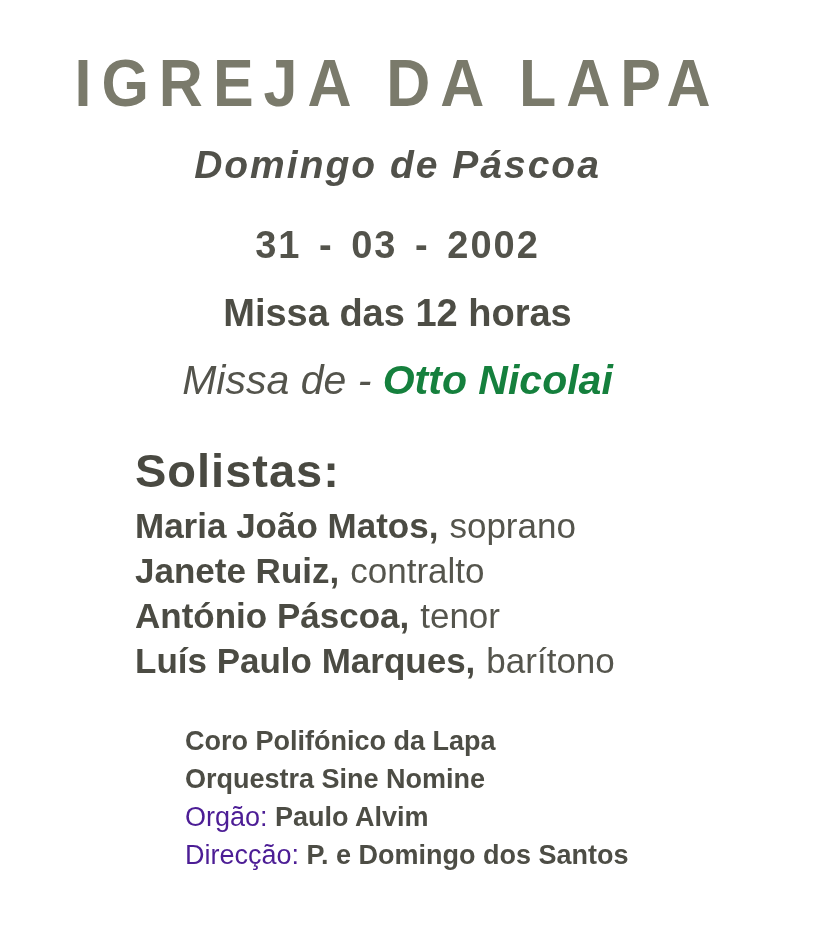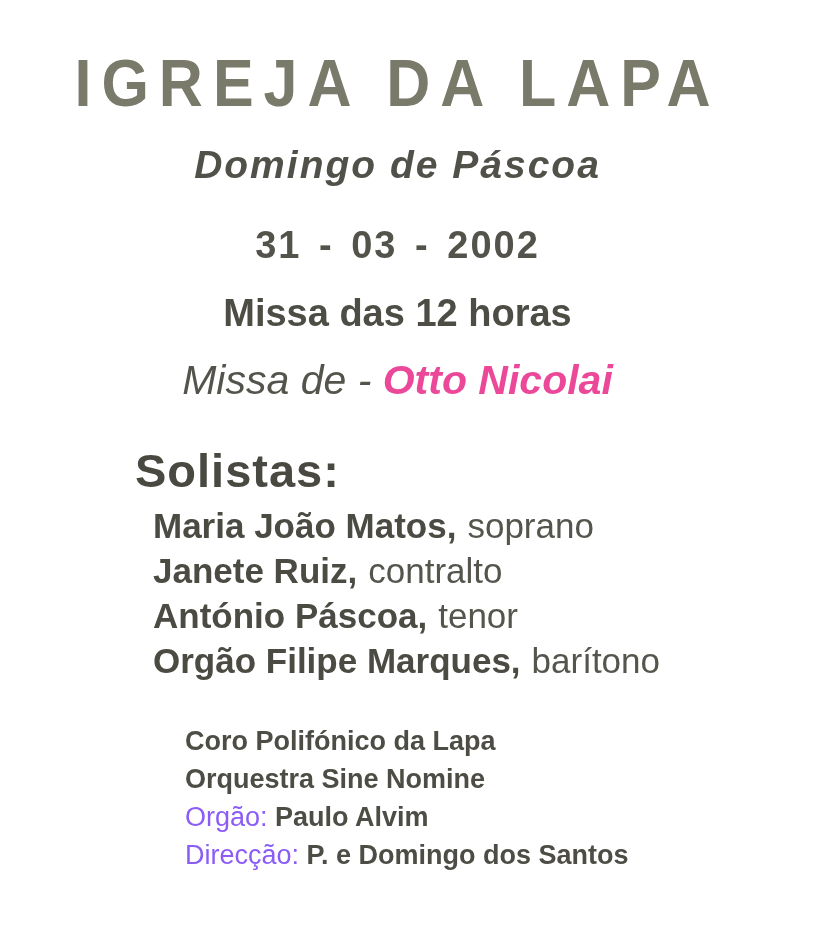--- a/index.html
+++ b/index.html
@@ -63,35 +63,35 @@
   }
   .mass-work {
     top: 357px;
     font-size: 41px;
     line-height: 46px;
     font-style: italic;
     color: #54544c;
   }
   .mass-work .composer {
     font-weight: bold;
-    color: #ec4899;
+    color: #15803d;
     text-align: center;
   }
   .soloists-heading {
     left: 135px;
     top: 445px;
     font-size: 47px;
     line-height: 52px;
     font-weight: bold;
     letter-spacing: 1px;
     color: #494941;
   }
   .soloists-list {
     position: absolute;
-    left: 153px;
+    left: 135px;
     top: 503px;
     font-size: 35px;
     line-height: 45px;
     color: #4b4b43;
   }
   .soloist-name {
     font-weight: bold;
   }
   .soloist-voice {
     margin-left: 11px;
@@ -100,21 +100,21 @@
   .ensembles-list {
     position: absolute;
     left: 185px;
     top: 722px;
     font-size: 27px;
     line-height: 38px;
     color: #51514a;
   }
   .ensemble-label {
     font-weight: normal;
-    color: #8b5cf6;
+    color: #4c1d95;
     text-align: center;
   }
   .ensemble-name {
     font-weight: bold;
     color: #4d4d45;
     text-align: center;
   }
 </style>
 </head>
 <body>
@@ -139,21 +139,21 @@
     <div class="soloist-row">
       <span class="soloist-name">Maria João Matos,</span><span class="soloist-voice">soprano</span>
     </div>
     <div class="soloist-row">
       <span class="soloist-name">Janete Ruiz,</span><span class="soloist-voice">contralto</span>
     </div>
     <div class="soloist-row">
       <span class="soloist-name">António Páscoa,</span><span class="soloist-voice">tenor</span>
     </div>
     <div class="soloist-row">
-      <span class="soloist-name">Orgão Filipe Marques,</span><span class="soloist-voice">barítono</span>
+      <span class="soloist-name">Luís Paulo Marques,</span><span class="soloist-voice">barítono</span>
     </div>
   </div>
 
   <div class="ensembles-list">
     <div class="ensemble-line">
       <span class="ensemble-label"></span><span class="ensemble-name">Coro Polifónico da Lapa</span>
     </div>
     <div class="ensemble-line">
       <span class="ensemble-label"></span><span class="ensemble-name">Orquestra Sine Nomine</span>
     </div>

